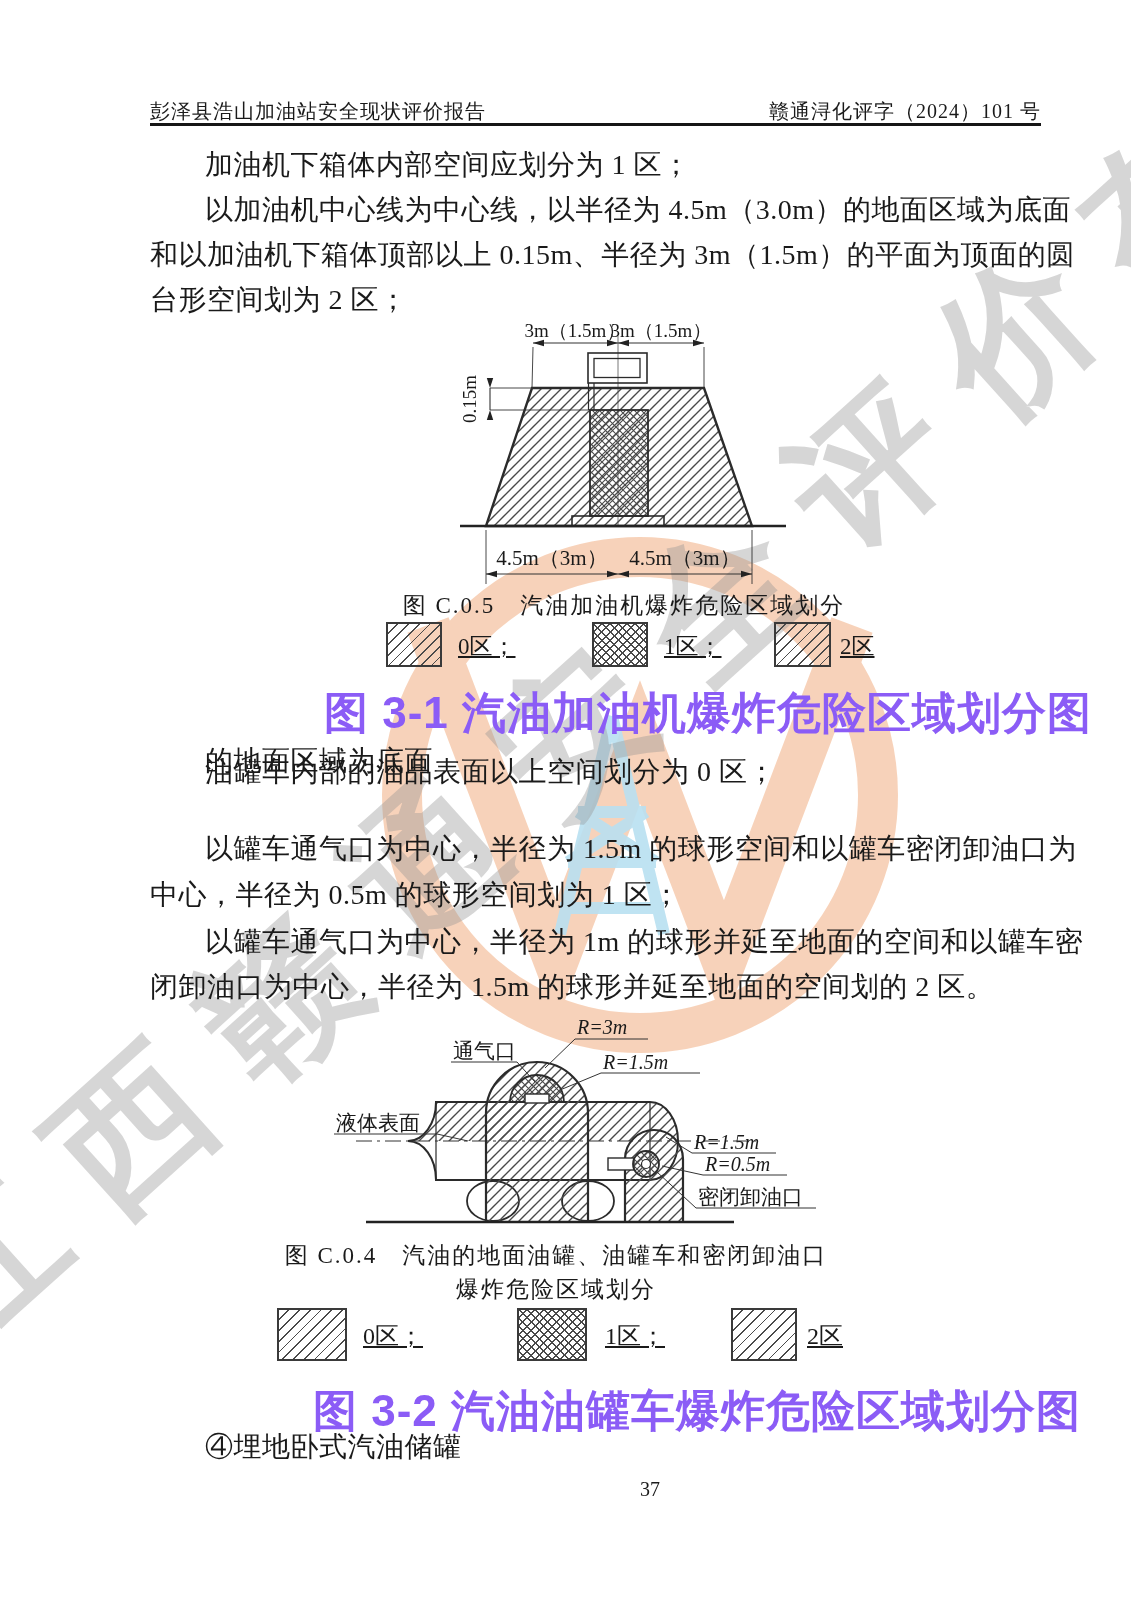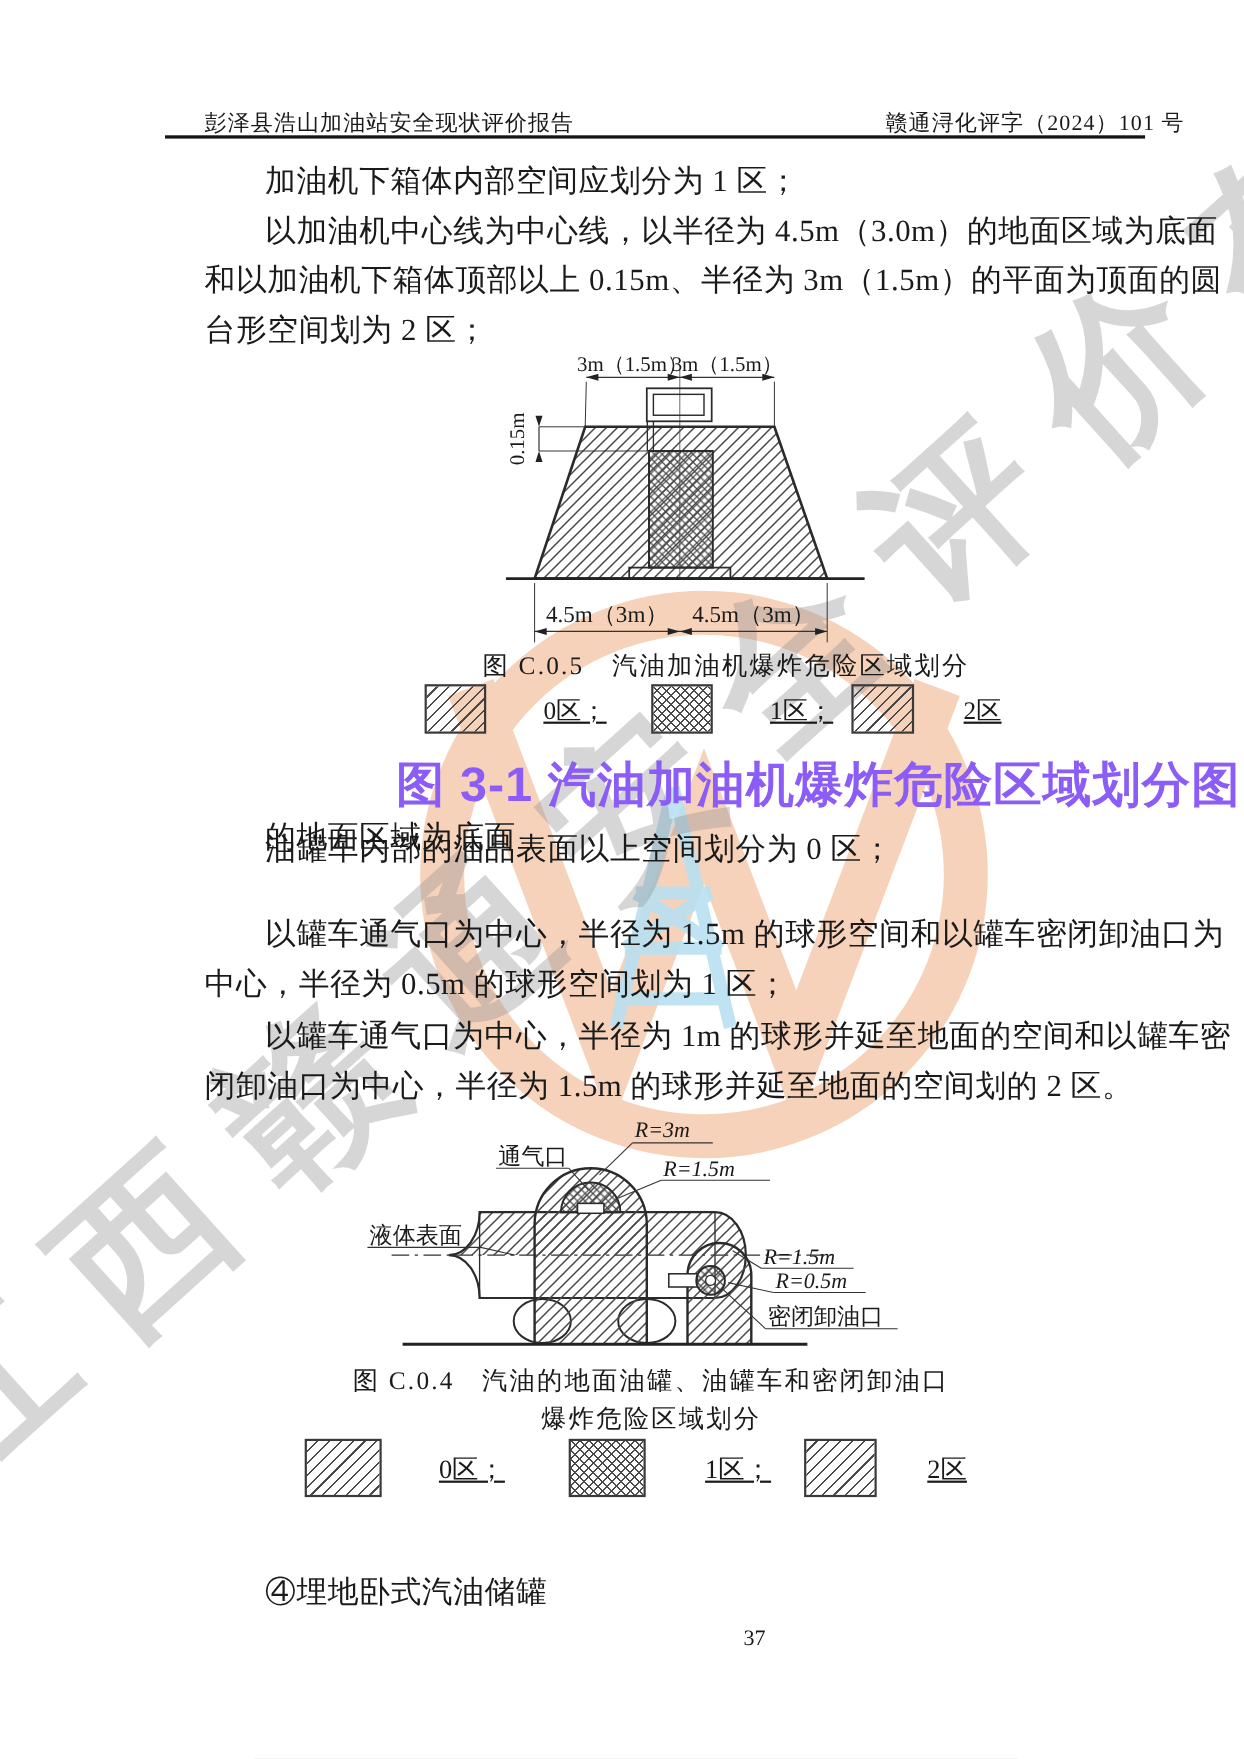--- a/index.html
+++ b/index.html
@@ -4,21 +4,21 @@
 <style>
   html,body { margin:0; padding:0; background:#888; }
   #page {
     position:relative; width:1131px; height:1599px; margin:0 auto;
     background:#ffffff; overflow:hidden;
     font-family:"Liberation Serif","DejaVu Serif",serif; color:#1a1a1a;
   }
   .layer { position:absolute; inset:0; }
   #content { z-index:1; }
   #wm { z-index:0; }
-  .t { position:absolute; white-space:nowrap;margin-left:36px; }
+  .t { position:absolute; white-space:nowrap; }
   .hdr { font-size:20px; letter-spacing:1px; }
   .rule { position:absolute; background:#161616; }
   .body-line { font-size:28px; letter-spacing:0.5px; }
   .figcap { font-size:23px; text-align:center; letter-spacing:2px; }
   .figtitle {
     font-family:"Liberation Sans","DejaVu Sans",sans-serif;
     font-weight:700; font-size:44px; text-align:center; letter-spacing:1px; color:#8b5cf6;
   }
   .legend-label { font-size:23px;text-decoration:underline; }
   .legend-label.lg { font-size:24px; }
@@ -195,19 +195,20 @@
     <div class="t figcap" style="left:256px; top:1240px; width:600px;">图 C.0.4　汽油的地面油罐、油罐车和密闭卸油口</div>
     <div class="t figcap" style="left:256px; top:1274px; width:600px;">爆炸危险区域划分</div>
 
     <div class="sw diag" style="left:277px; top:1308px; width:70px; height:53px;"></div>
     <div class="t legend-label lg" style="left:363px; top:1320px;">0区；</div>
     <div class="sw cross" style="left:517px; top:1308px; width:70px; height:53px;"></div>
     <div class="t legend-label lg" style="left:605px; top:1320px;">1区；</div>
     <div class="sw diag" style="left:731px; top:1308px; width:66px; height:53px;"></div>
     <div class="t legend-label lg" style="left:807px; top:1320px;">2区</div>
 
+    <div class="t figtitle" style="left:313px; top:1382px; width:600px;">图 3-2 汽油油罐车爆炸危险区域划分图</div>
 
     <div class="t body-line" style="left:205px; top:1428px;">④埋地卧式汽油储罐</div>
 
     <div class="t pagenum" style="left:540px; top:1478px; width:120px;">37</div>
 
   </div>
 </div>
 
 </body></html>

